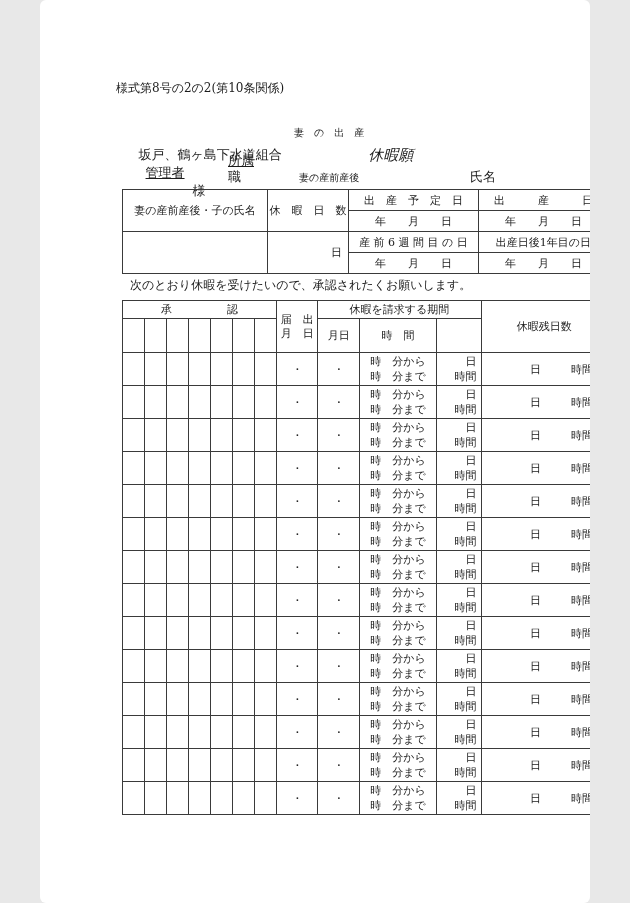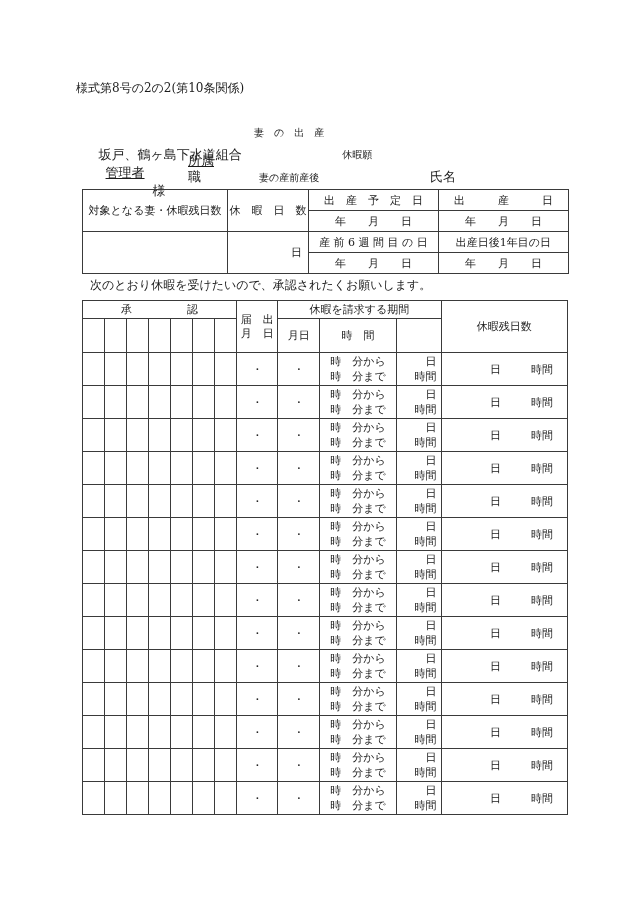--- a/index.html
+++ b/index.html
@@ -1,32 +1,33 @@
 <!DOCTYPE html>
 <html><head>
 <meta charset="utf-8">
 <style>
   * { box-sizing: border-box; margin: 0; padding: 0; }
   html, body { background: #e8e8e8; }
   body { font-family: "DejaVu Serif", "Liberation Serif", serif; }
   .page {
     position: relative;
-    width: 630px; height: 903px;
+    width: 550px; height: 903px;
     margin: 0 auto;
     background: #ffffff;
     color: #1b1b1b;
     overflow: hidden;
+    border-radius: 6px;
   }
   .abs { position: absolute; white-space: pre; }
 
   .form-number { left: 76px; top: 80px; font-size: 12px; }
 
   .title-block { left: 254px; top: 95px; display: flex; align-items: center; }
   .title-options { font-size: 10px; line-height: 15px; text-align: center; }
-  .title-suffix { font-size: 10px; margin-left: 18px; }
+  .title-suffix { font-size: 15px; margin-left: 4px; font-style: italic; }
 
   .addressee { left: 82px; top: 131px; font-size: 13px; }
   .addressee .role { margin-left: 7px; text-decoration: underline; }
   .addressee .honorific { margin-left: 54px; }
 
   .affiliation { left: 188px; top: 152px; font-size: 13px; text-decoration: underline; }
   .position { left: 188px; top: 168px; font-size: 13px; }
   .name-label { left: 430px; top: 168px; font-size: 13px; text-align: right; }
 
   .request-sentence { left: 90px; top: 277px; font-size: 12px; }
@@ -91,21 +92,21 @@
 
   <table class="info-table">
     <colgroup>
       <col style="width:145px">
         <col style="width:81px">
         <col style="width:130px">
         <col style="width:130px">
     </colgroup>
     <tbody>
       <tr>
-        <td rowspan="2">対象となる妻・休暇残日数</td>
+        <td rowspan="2">妻の産前産後・子の氏名</td>
         <td rowspan="2">休　暇　日　数</td>
         <td>出　産　予　定　日</td>
         <td>出　　　産　　　日</td>
       </tr>
       <tr>
         <td>年　　月　　日</td>
         <td>年　　月　　日</td>
       </tr>
       <tr>
         <td rowspan="2" class="fill-cell"></td>

